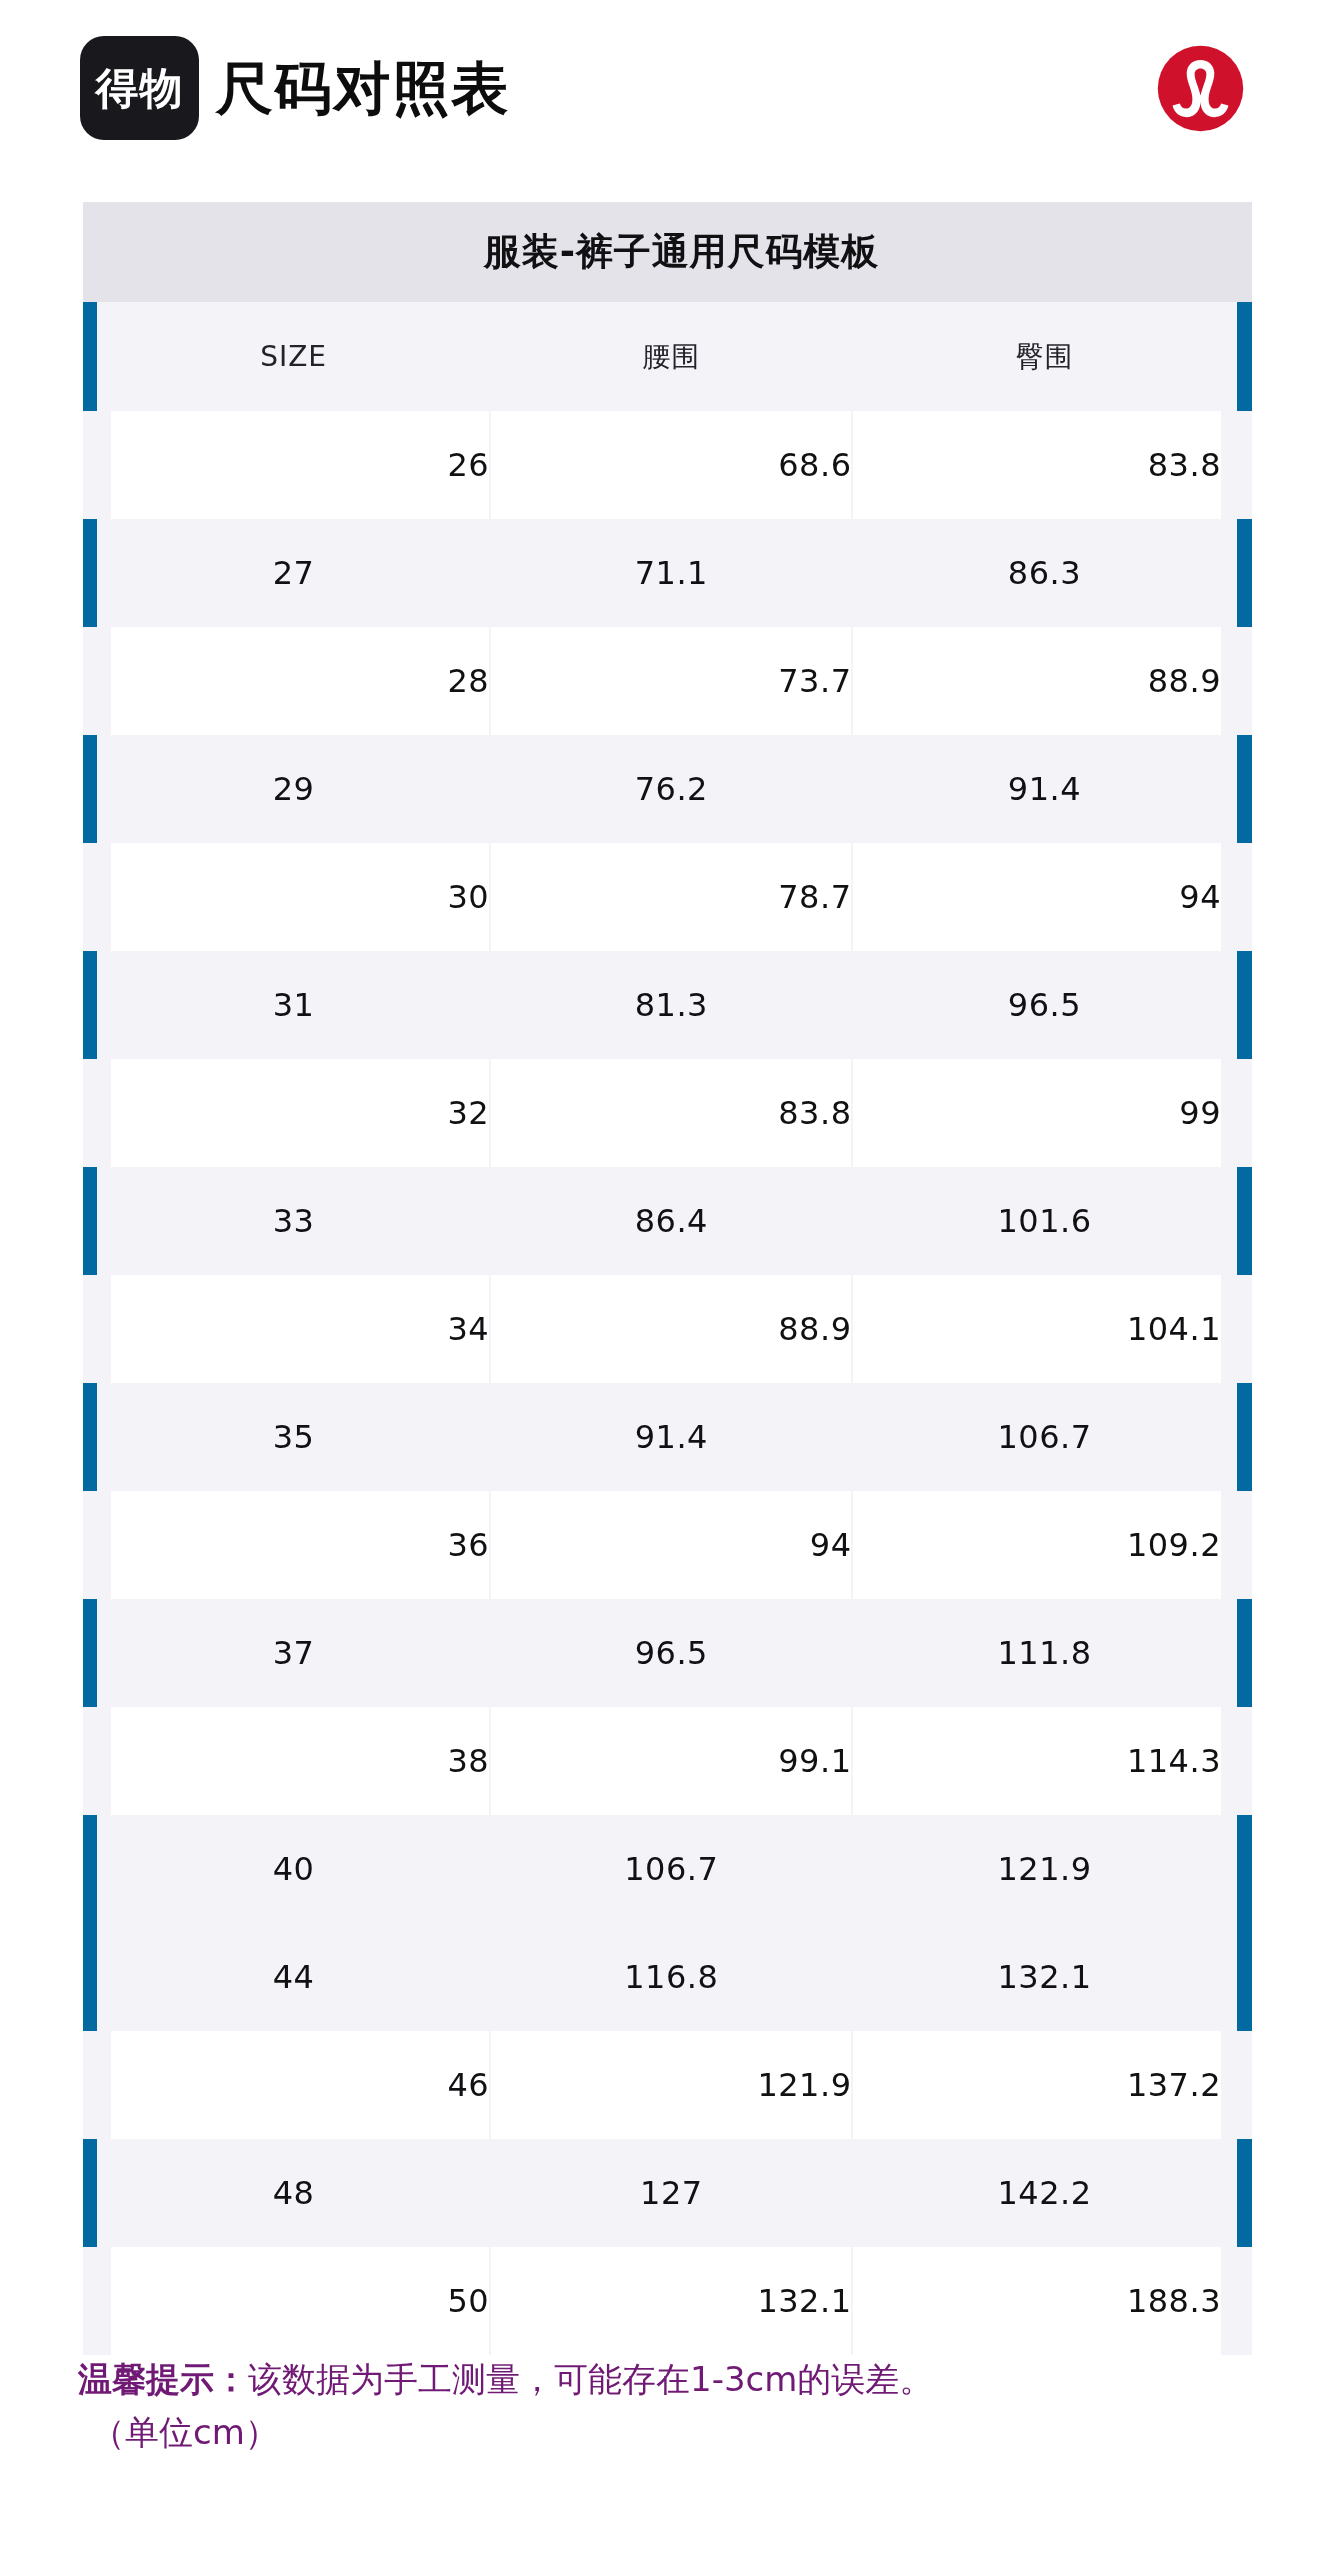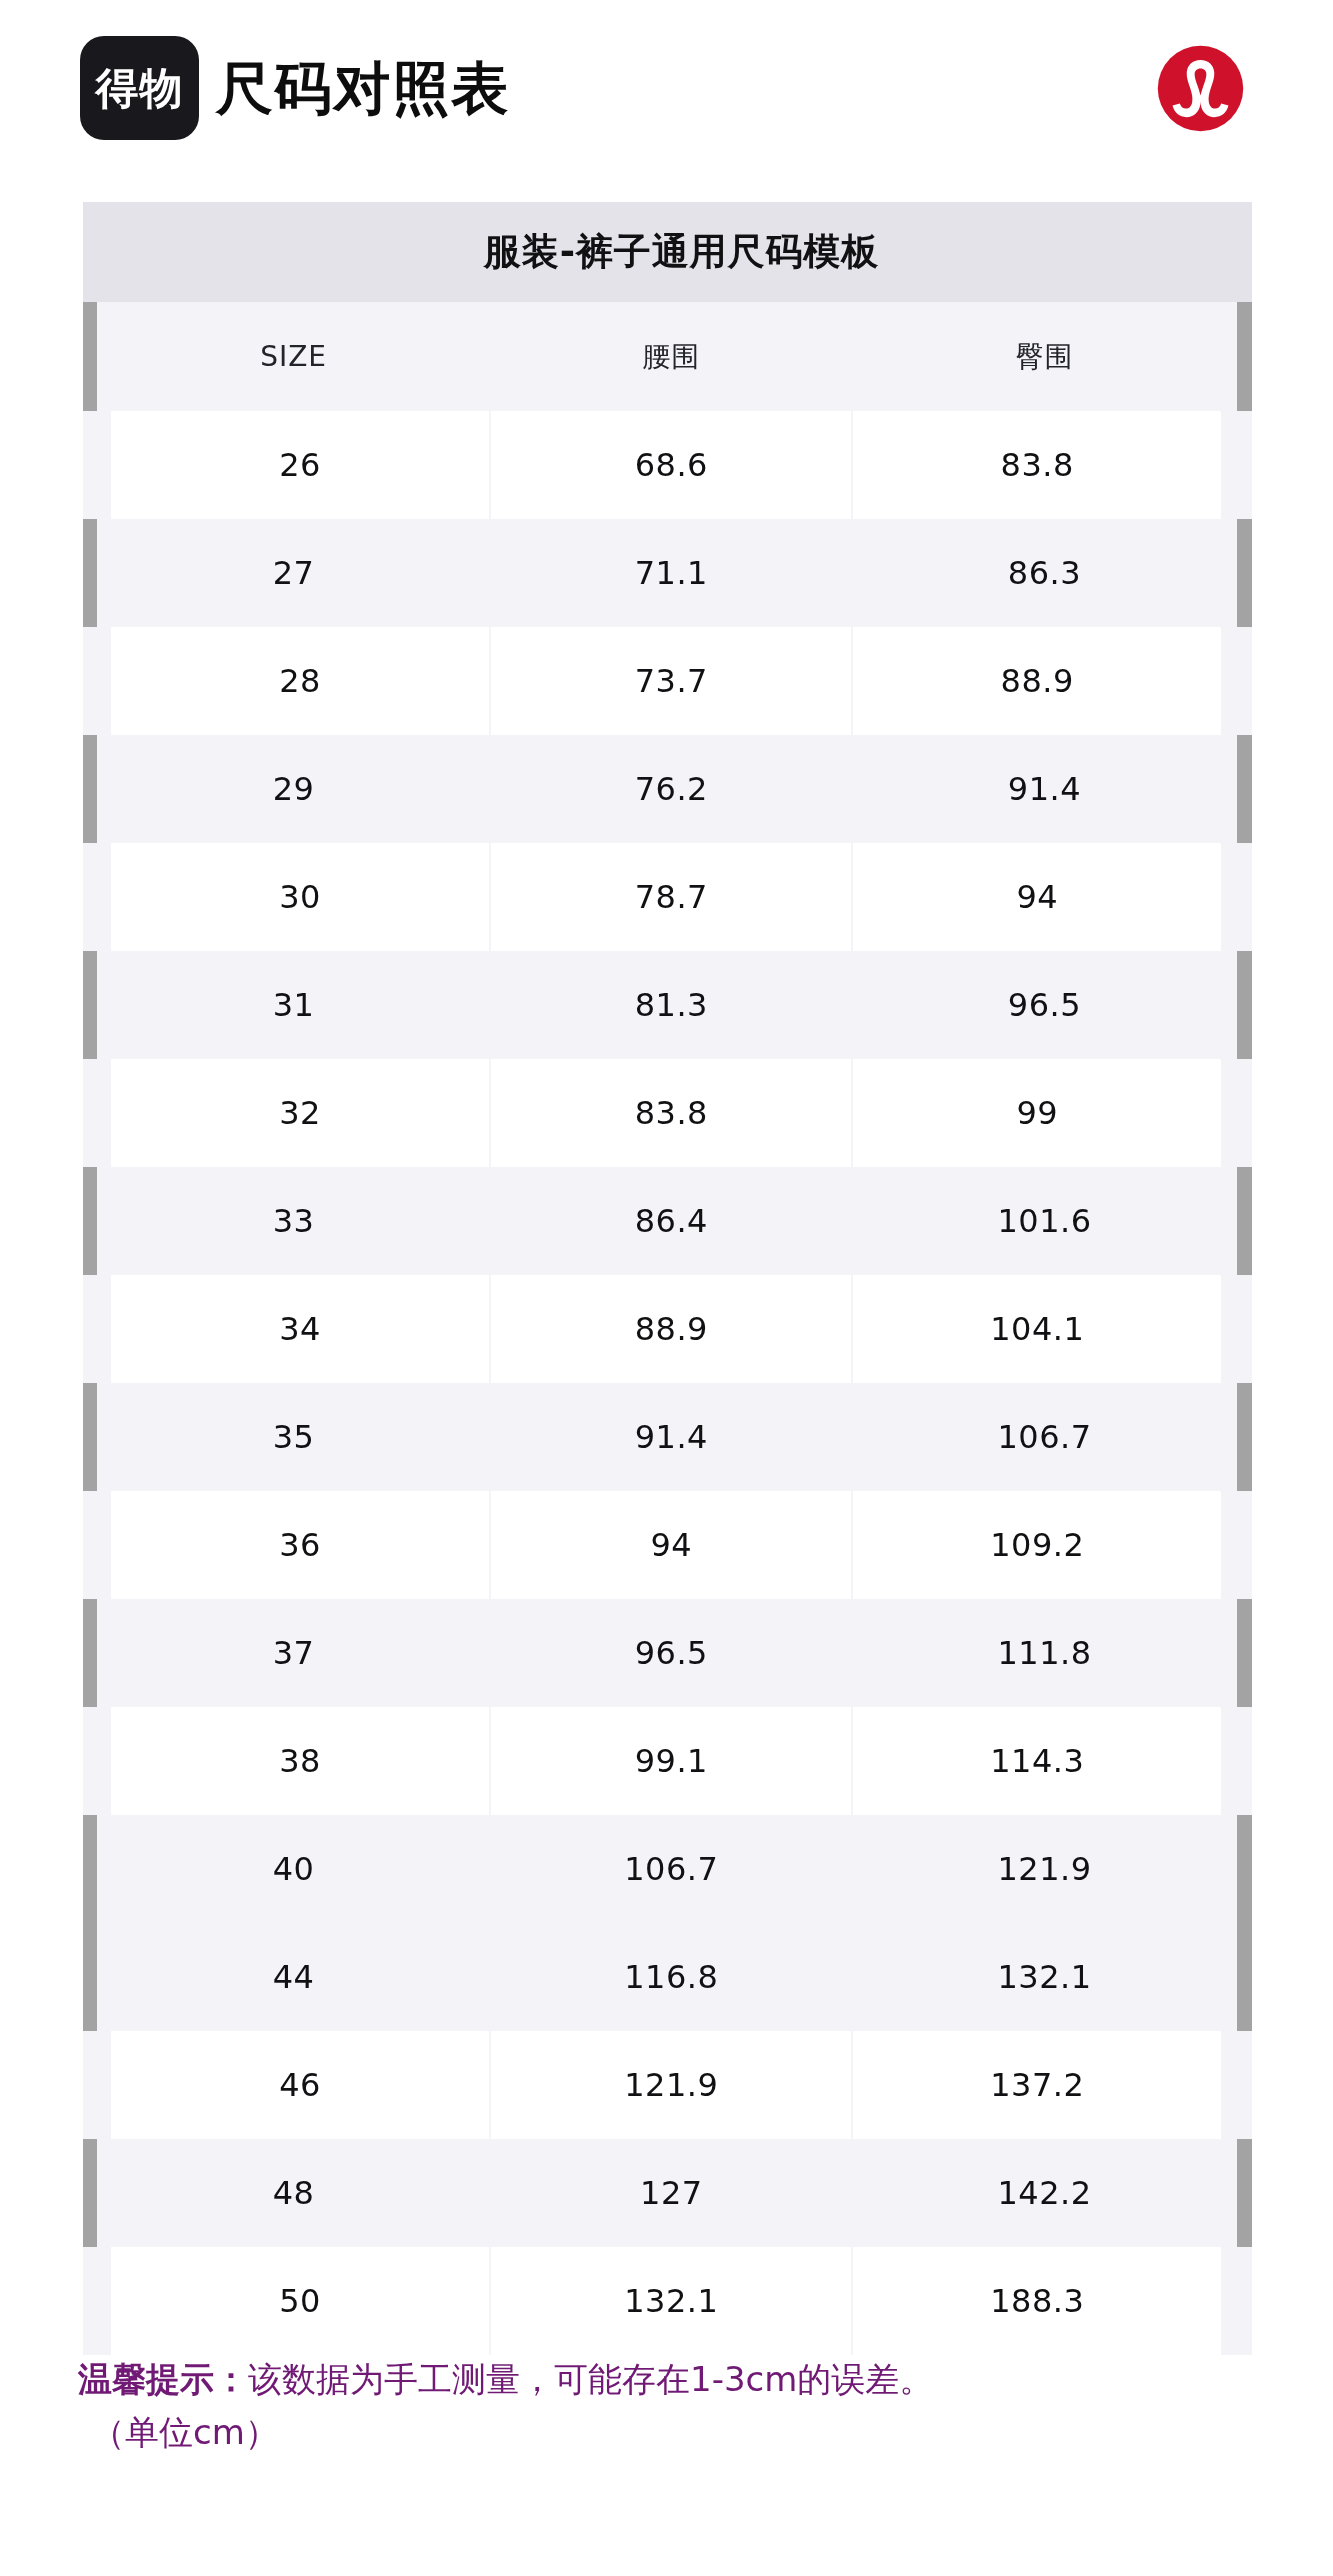--- a/index.html
+++ b/index.html
@@ -102,21 +102,21 @@
     font-weight: 700;
     color: #111114;
     letter-spacing: 0.9px;
     font-family: "DejaVu Sans", "Liberation Sans", sans-serif;
   }
 
   .tbl {
     width: 100%;
     border-collapse: collapse;
     table-layout: fixed;
-    background: #a3a3a3;
+    background: #0369a1;
   }
 
   .tbl col.c-size { width: 34.5%; }
   .tbl col.c-waist { width: 31.8%; }
   .tbl col.c-hip { width: 33.7%; }
 
   .tbl th, .tbl td {
     text-align: center;
     vertical-align: middle;
     font-family: "DejaVu Sans", "Liberation Sans", sans-serif;
@@ -139,20 +139,21 @@
     color: #111114;
     letter-spacing: 0.5px;
     background: #f4f3f8;
   }
 
   
   .tbl tbody tr.row-white td {
     background: #ffffff;
     border-left: 2.8px solid #f4f3f8;
     border-right: 2.8px solid #f4f3f8;
+    text-align: right;
   }
   .tbl tbody tr.row-white td:first-child { border-left: 28px solid #f4f3f8; }
   .tbl tbody tr.row-white td:last-child  { border-right: 31.5px solid #f4f3f8; }
 
   .tbl tbody tr.row-tint td {
     background: #f4f3f8;
     border: none;
   }
 
   

